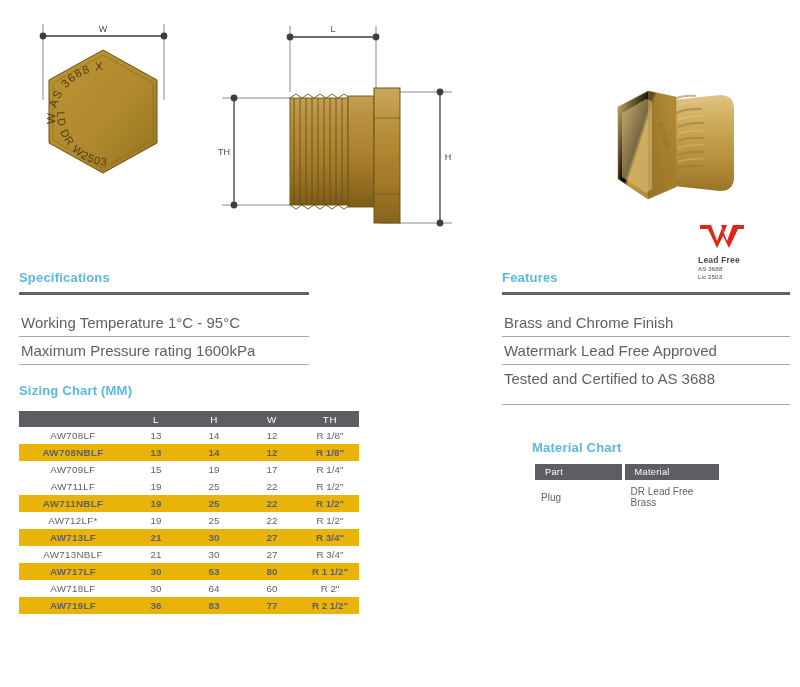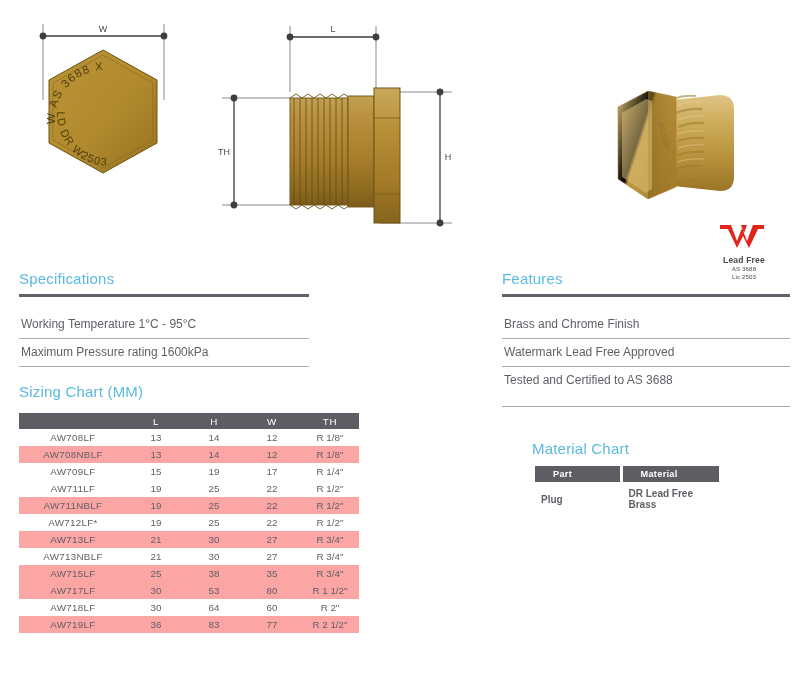--- a/index.html
+++ b/index.html
@@ -15,33 +15,33 @@
   }
   .page{position:absolute;inset:0;}
 
   
   .drawings{position:absolute;left:0;top:0;width:800px;height:250px;}
 
   svg{display:block;}
 
   
   .sec-head{
-    font-size:15px;
+    font-size:13px;
     color:#5bb9e0;
     letter-spacing:.2px;
-    font-weight:400;
+    font-weight:700;
   }
   .sec-rule{
     height:3px;background:#62626a;margin-top:7px;
   }
 
   
   .row-list{margin-top:14px;}
   .row-line{
-    font-size:12px;
+    font-size:15px;
     color:#5f5f67;
     padding:6px 2px 6px 2px;
     border-bottom:1px solid #a9a9b0;
     line-height:15px;
     white-space:nowrap;
   }
   .row-line.blank{color:transparent;}
 
   
   table{border-collapse:collapse;width:100%;}
@@ -53,37 +53,37 @@
     height:17px;
     color:#5f5f67;
   }
   .dtable thead th{
     background:#5d5d63;
     color:#ffffff;
     letter-spacing:.6px;
     height:16px;
   }
   .dtable thead th.blank{background:#5d5d63;}
-  .dtable tbody tr.alt td{background:#fca5a5;}
+  .dtable tbody tr.alt td{background:#eab308;font-weight:bold;}
   .dtable tbody tr td{background:#ffffff;}
   .dtable td.part{letter-spacing:.3px;text-align:center;}
 
   
   .mtable{border-collapse:separate;border-spacing:3px 0;width:190px;}
   .mtable th{
-    background:#5d5d63;color:#fff;font-size:9.2px;font-weight:700;
-    text-align:left;padding:3px 18px;letter-spacing:.3px;
+    background:#5d5d63;color:#fff;font-size:9.2px;font-weight:400;
+    text-align:left;padding:3px 10px;letter-spacing:.3px;
   }
   .mtable td{
-    font-size:10px;padding:6px 6px 2px 6px;color:#5f5f67;text-align:left;font-weight:bold;
+    font-size:10px;padding:6px 6px 2px 6px;color:#5f5f67;text-align:left;
   }
 
   
   .badge{
-    position:absolute;right:10px;top:222px;width:92px;text-align:center;
+    position:absolute;right:10px;top:222px;width:92px;text-align:left;
   }
   .badge .lf{
     font-size:8.5px;font-weight:bold;color:#4a4a50;margin-top:1px;letter-spacing:.2px;
   }
   .badge .sm{font-size:6.2px;color:#4a4a50;line-height:7.5px;letter-spacing:.1px;}
 </style>
 </head>
 <body>
 
 <div class="page">
@@ -357,27 +357,20 @@
             <td>R 3/4"</td>
           </tr>
           <tr>
             <td class="part">AW713NBLF</td>
             <td>21</td>
             <td>30</td>
             <td>27</td>
             <td>R 3/4"</td>
           </tr>
           <tr class="alt">
-            <td class="part">AW715LF</td>
-            <td>25</td>
-            <td>38</td>
-            <td>35</td>
-            <td>R 3/4"</td>
-          </tr>
-          <tr class="alt">
             <td class="part">AW717LF</td>
             <td>30</td>
             <td>53</td>
             <td>80</td>
             <td>R 1 1/2"</td>
           </tr>
           <tr>
             <td class="part">AW718LF</td>
             <td>30</td>
             <td>64</td>

